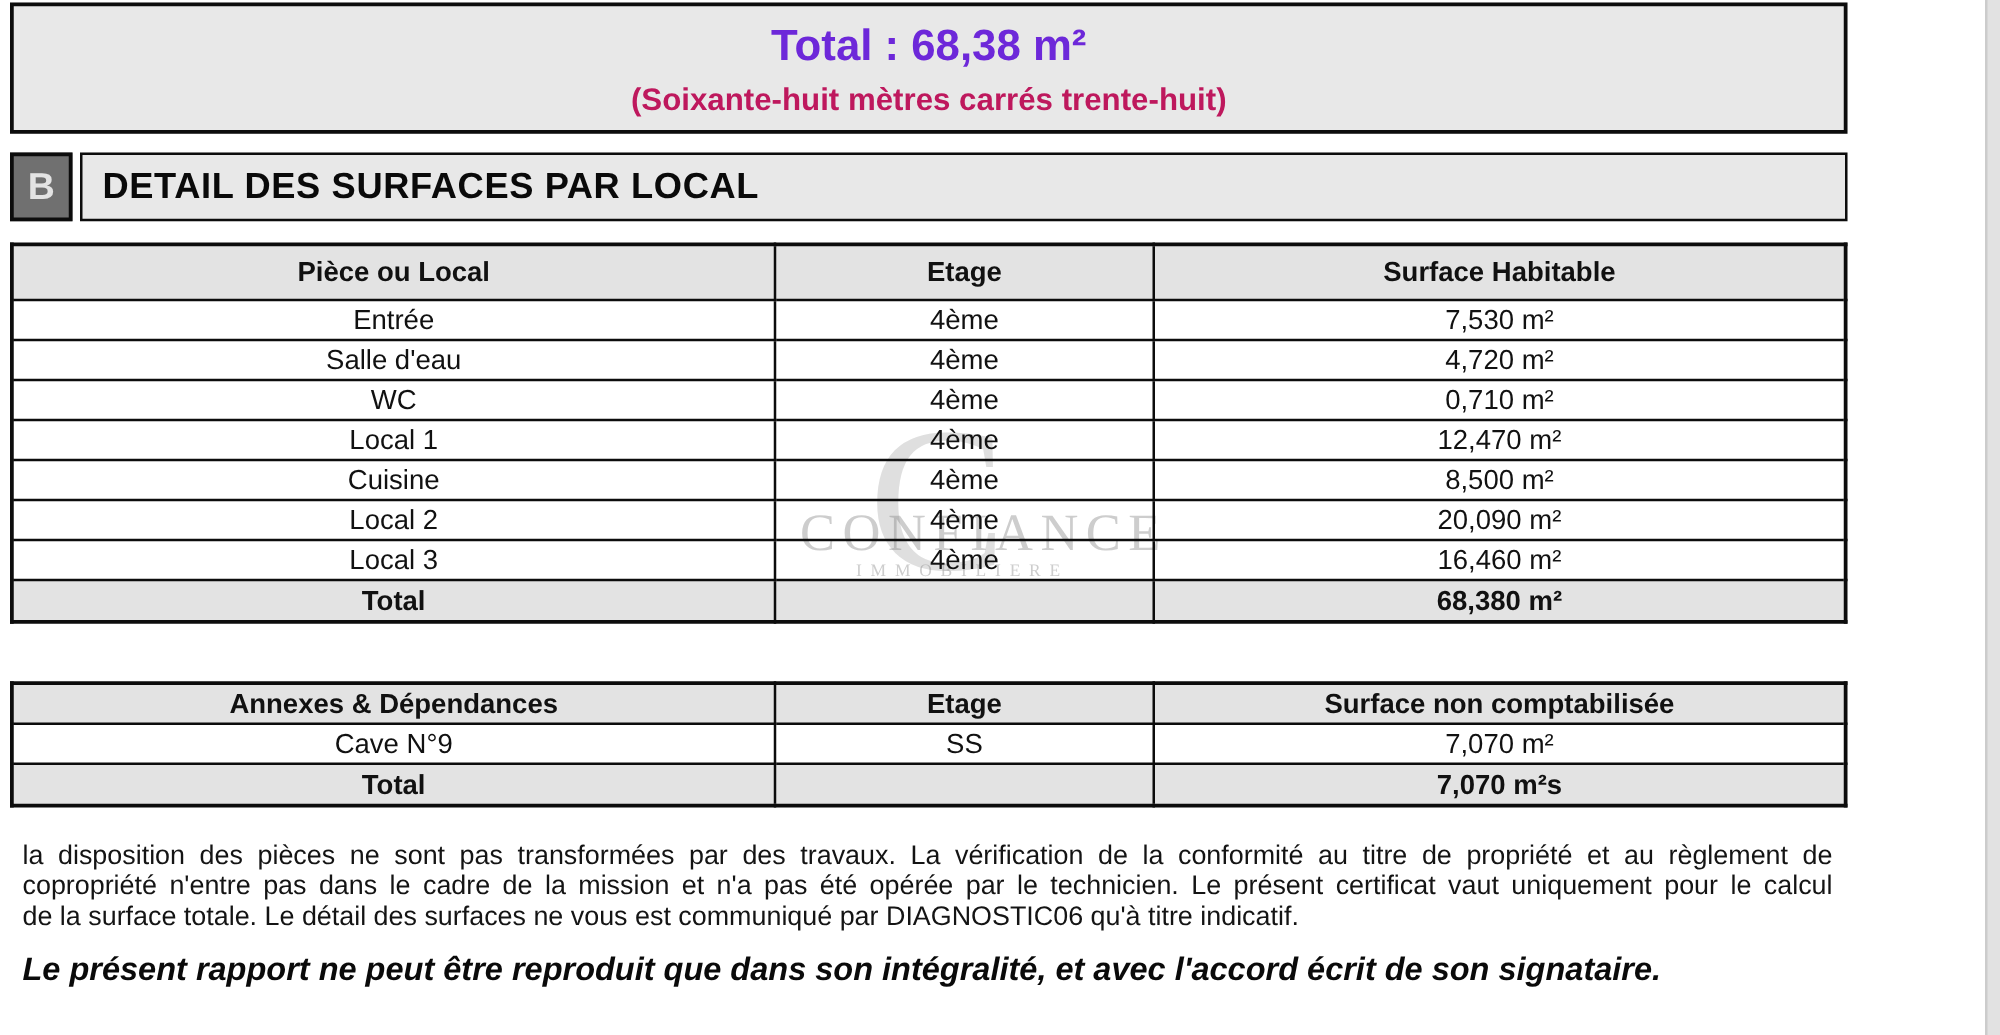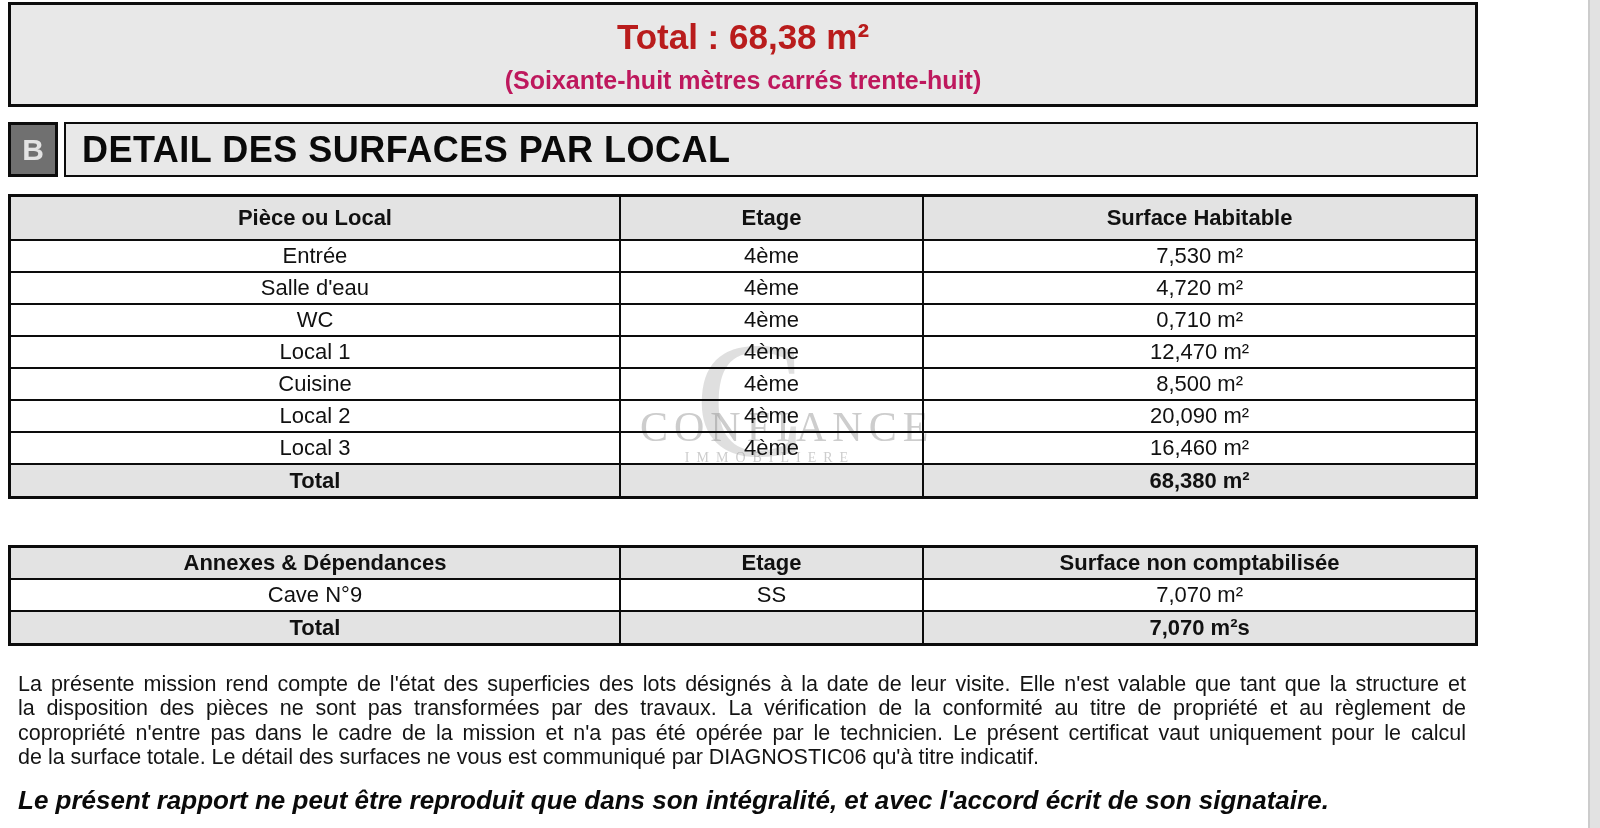--- a/index.html
+++ b/index.html
@@ -35,41 +35,41 @@
   .content { position: relative; z-index: 1; padding: 2px 0 0 8px; width: 1470px; }
 
   
   .total-box {
     width: 1464px; height: 99px;
     background: #e8e8e8; border: 3px solid #0c0c0c;
     text-align: center;
   }
   .total-title {
     margin-top: 12px;
-    font-size: 35px; font-weight: bold; color: #b91c1c;
+    font-size: 35px; font-weight: bold; color: #6d28d9;
   }
   .total-words {
     margin-top: 9px;
     font-size: 25px; font-weight: bold; color: #be185d;
   }
 
   
   .section-row { margin-top: 15px; display: flex; height: 55px; }
   .badge {
     width: 44px; height: 49px;
     background: #707070; border: 3px solid #0c0c0c;
     color: #e3e3e3; font-size: 30px; font-weight: bold;
     display: flex; align-items: center; justify-content: center;
   }
   .section-bar {
     margin-left: 6px; flex: 1; height: 51px;
     background: #e8e8e8; border: 2px solid #0c0c0c;
     display: flex; align-items: center;
   }
-  .section-bar span { font-size: 36px; font-weight: bold; letter-spacing: 0.5px; padding-left: 16px; color: #0a0a0a; }
+  .section-bar span { font-size: 29px; font-weight: bold; letter-spacing: 0.5px; padding-left: 16px; color: #0a0a0a; }
 
   
   table { border-collapse: collapse; width: 1470px; table-layout: fixed; }
   table.t1 { margin-top: 17px; }
   table.t2 { margin-top: 46px; border-radius: 31px; }
   th, td { border: 2px solid #0c0c0c; text-align: center; font-size: 22px; padding: 0; }
   table { border: 3px solid #0c0c0c; }
   .col-piece { width: 610px; } .col-etage { width: 303px; } .col-surf { width: 553px; }
   tr.thead-tall th { height: 42px; background: #e3e3e3; font-weight: bold; }
   tr.thead-short th { height: 30px; background: #e3e3e3; font-weight: bold; }
@@ -192,21 +192,20 @@
       </tr>
       <tr class="trow-total">
         <td>Total</td>
         <td></td>
         <td>7,070 m²s</td>
       </tr>
     </tbody>
       </table>
 
     <div class="legal">
-      <div class="legal-line">La présente mission rend compte de l'état des superficies des lots désignés à la date de leur visite. Elle n'est valable que tant que la structure et</div>
       <div class="legal-line">la disposition des pièces ne sont pas transformées par des travaux. La vérification de la conformité au titre de propriété et au règlement de</div>
       <div class="legal-line">copropriété n'entre pas dans le cadre de la mission et n'a pas été opérée par le technicien. Le présent certificat vaut uniquement pour le calcul</div>
       <div class="legal-line last">de la surface totale. Le détail des surfaces ne vous est communiqué par DIAGNOSTIC06 qu'à titre indicatif.</div>
     </div>
 
     <div class="footer-note">Le présent rapport ne peut être reproduit que dans son intégralité, et avec l'accord écrit de son signataire.</div>
 
   </div>
 
   <div class="right-strip"></div>

